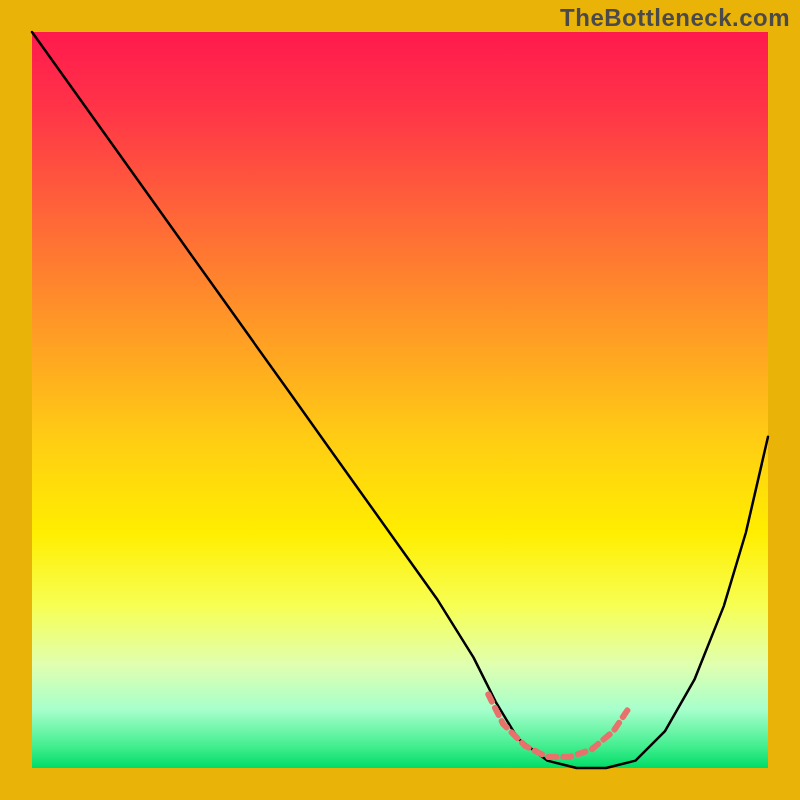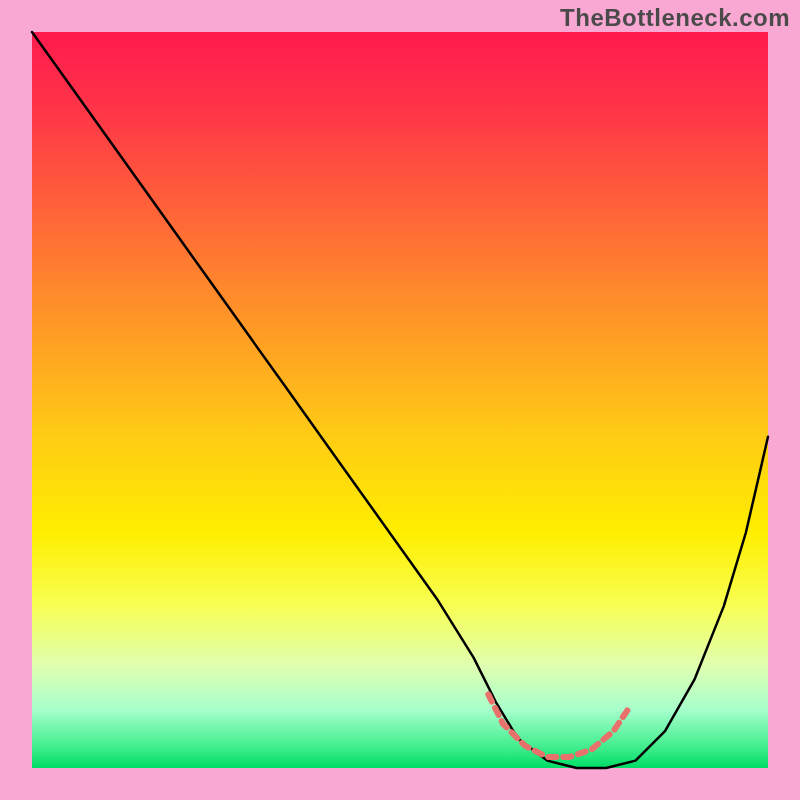--- a/index.html
+++ b/index.html
@@ -8,21 +8,21 @@
     width: 800px;
     height: 800px;
     overflow: hidden;
     background: #000;
     font-family: Arial, Helvetica, sans-serif;
   }
   .frame {
     position: relative;
     width: 800px;
     height: 800px;
-    background: #f9a8d4;
+    background: #eab308;
   }
   .watermark {
     position: absolute;
     top: 4px;
     right: 10px;
     color: #4a4a4a;
     font-size: 24px;
     font-weight: bold;
     letter-spacing: 0.5px;
     z-index: 10;

